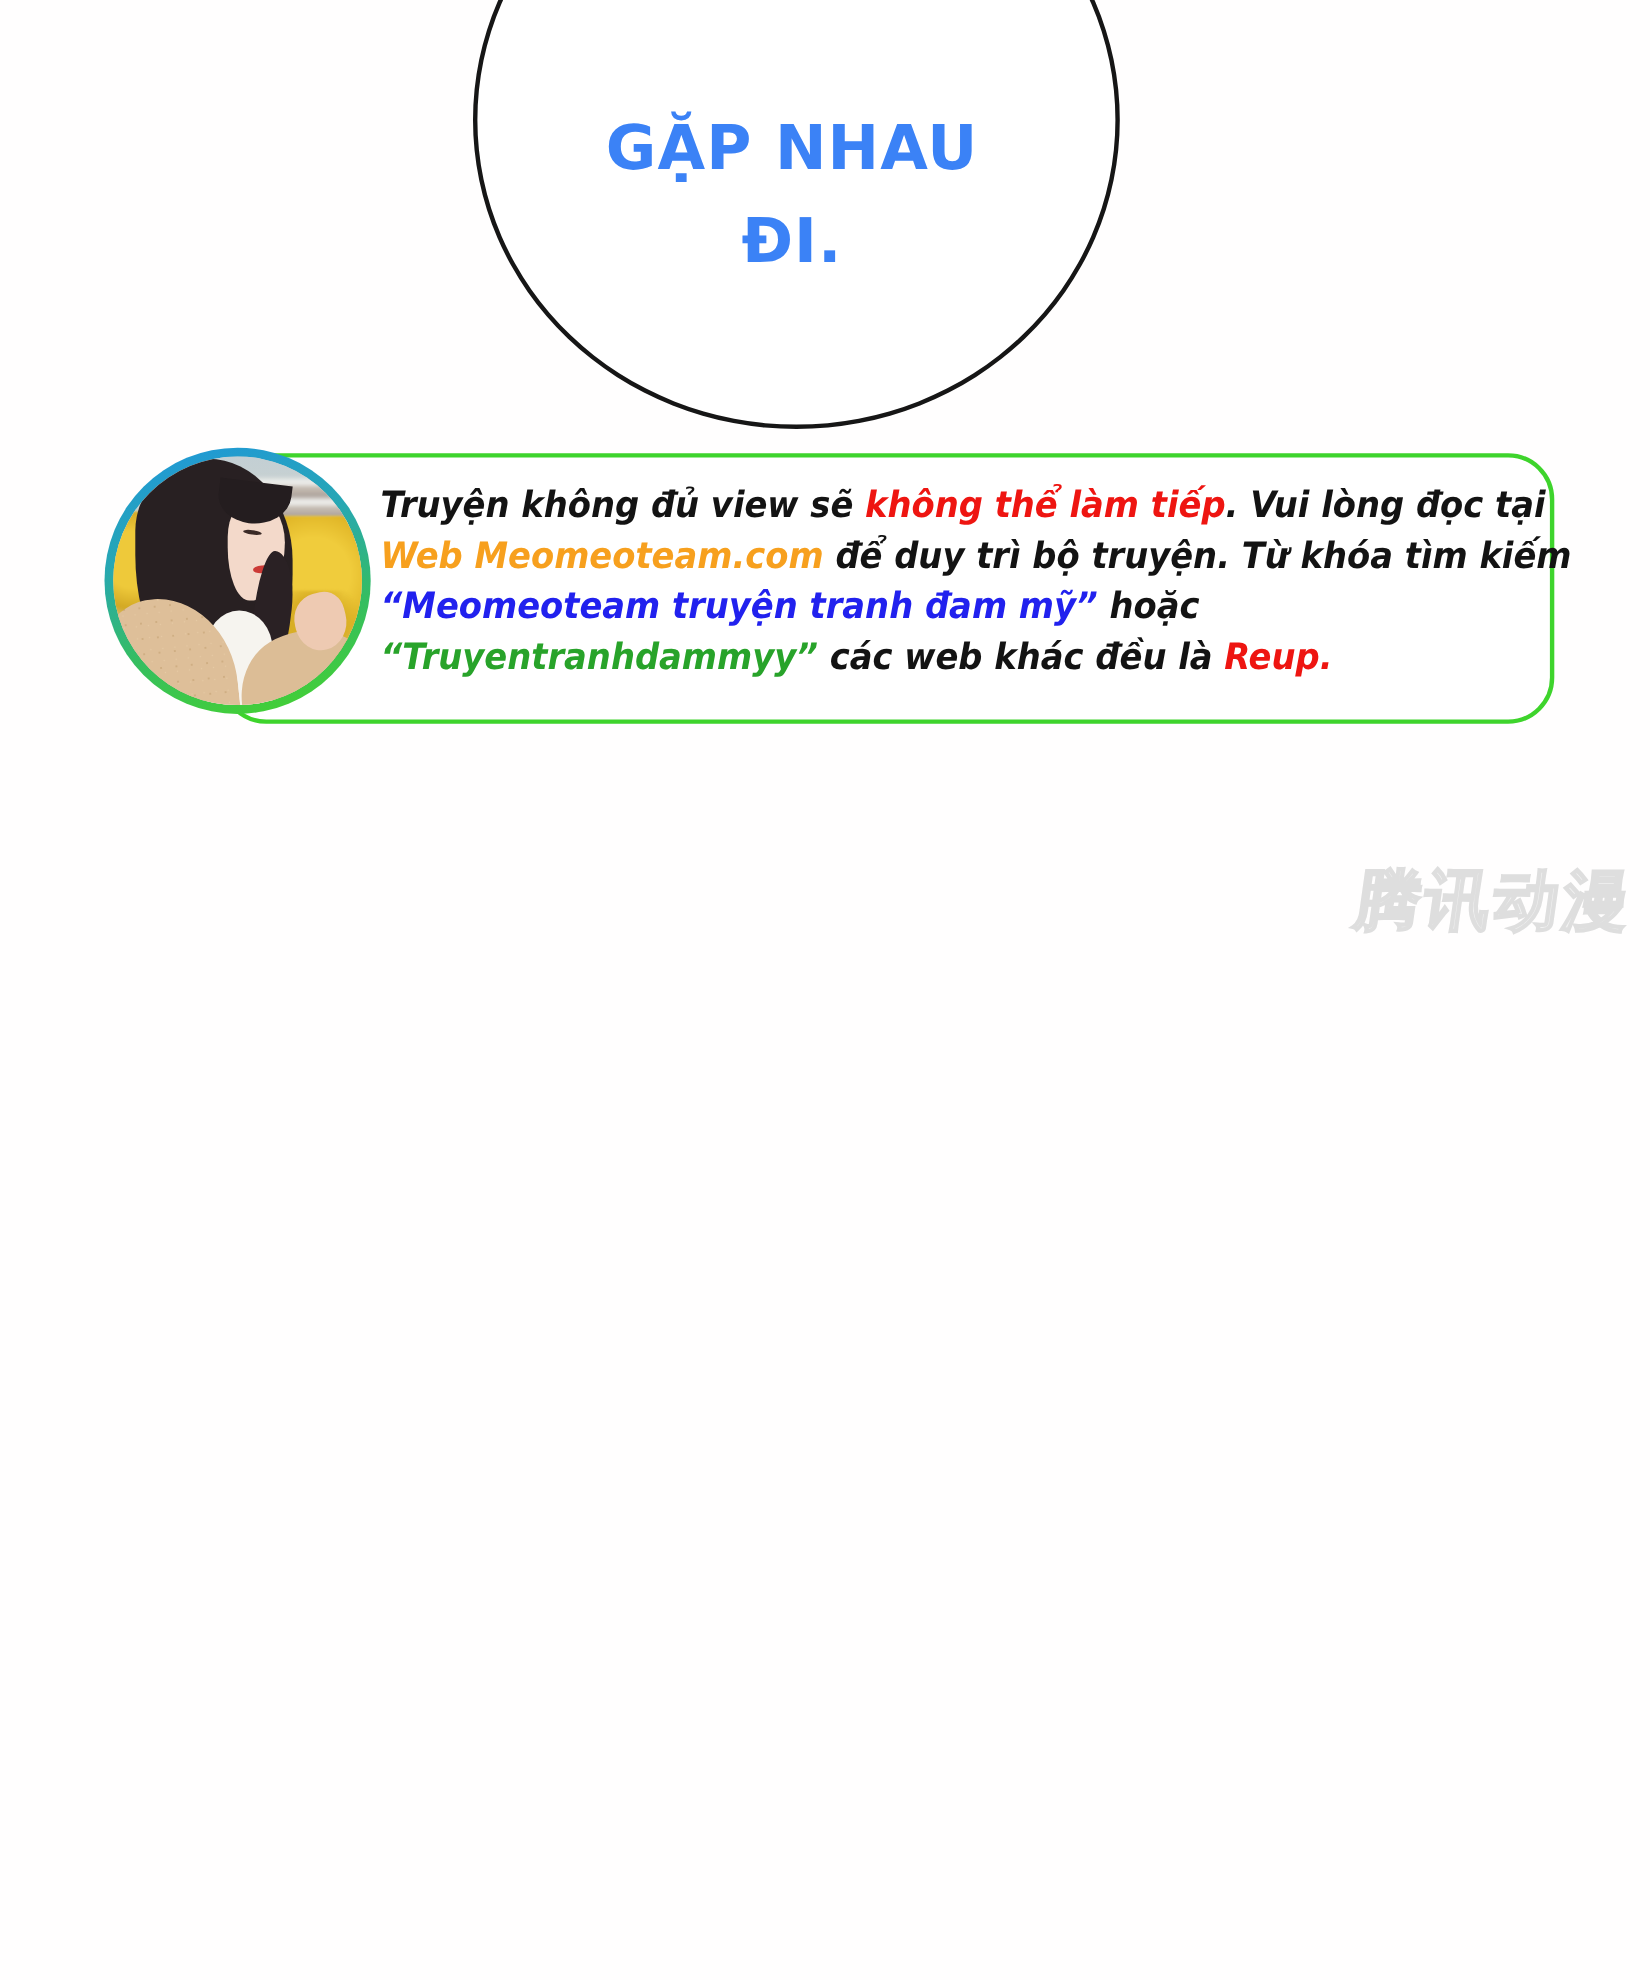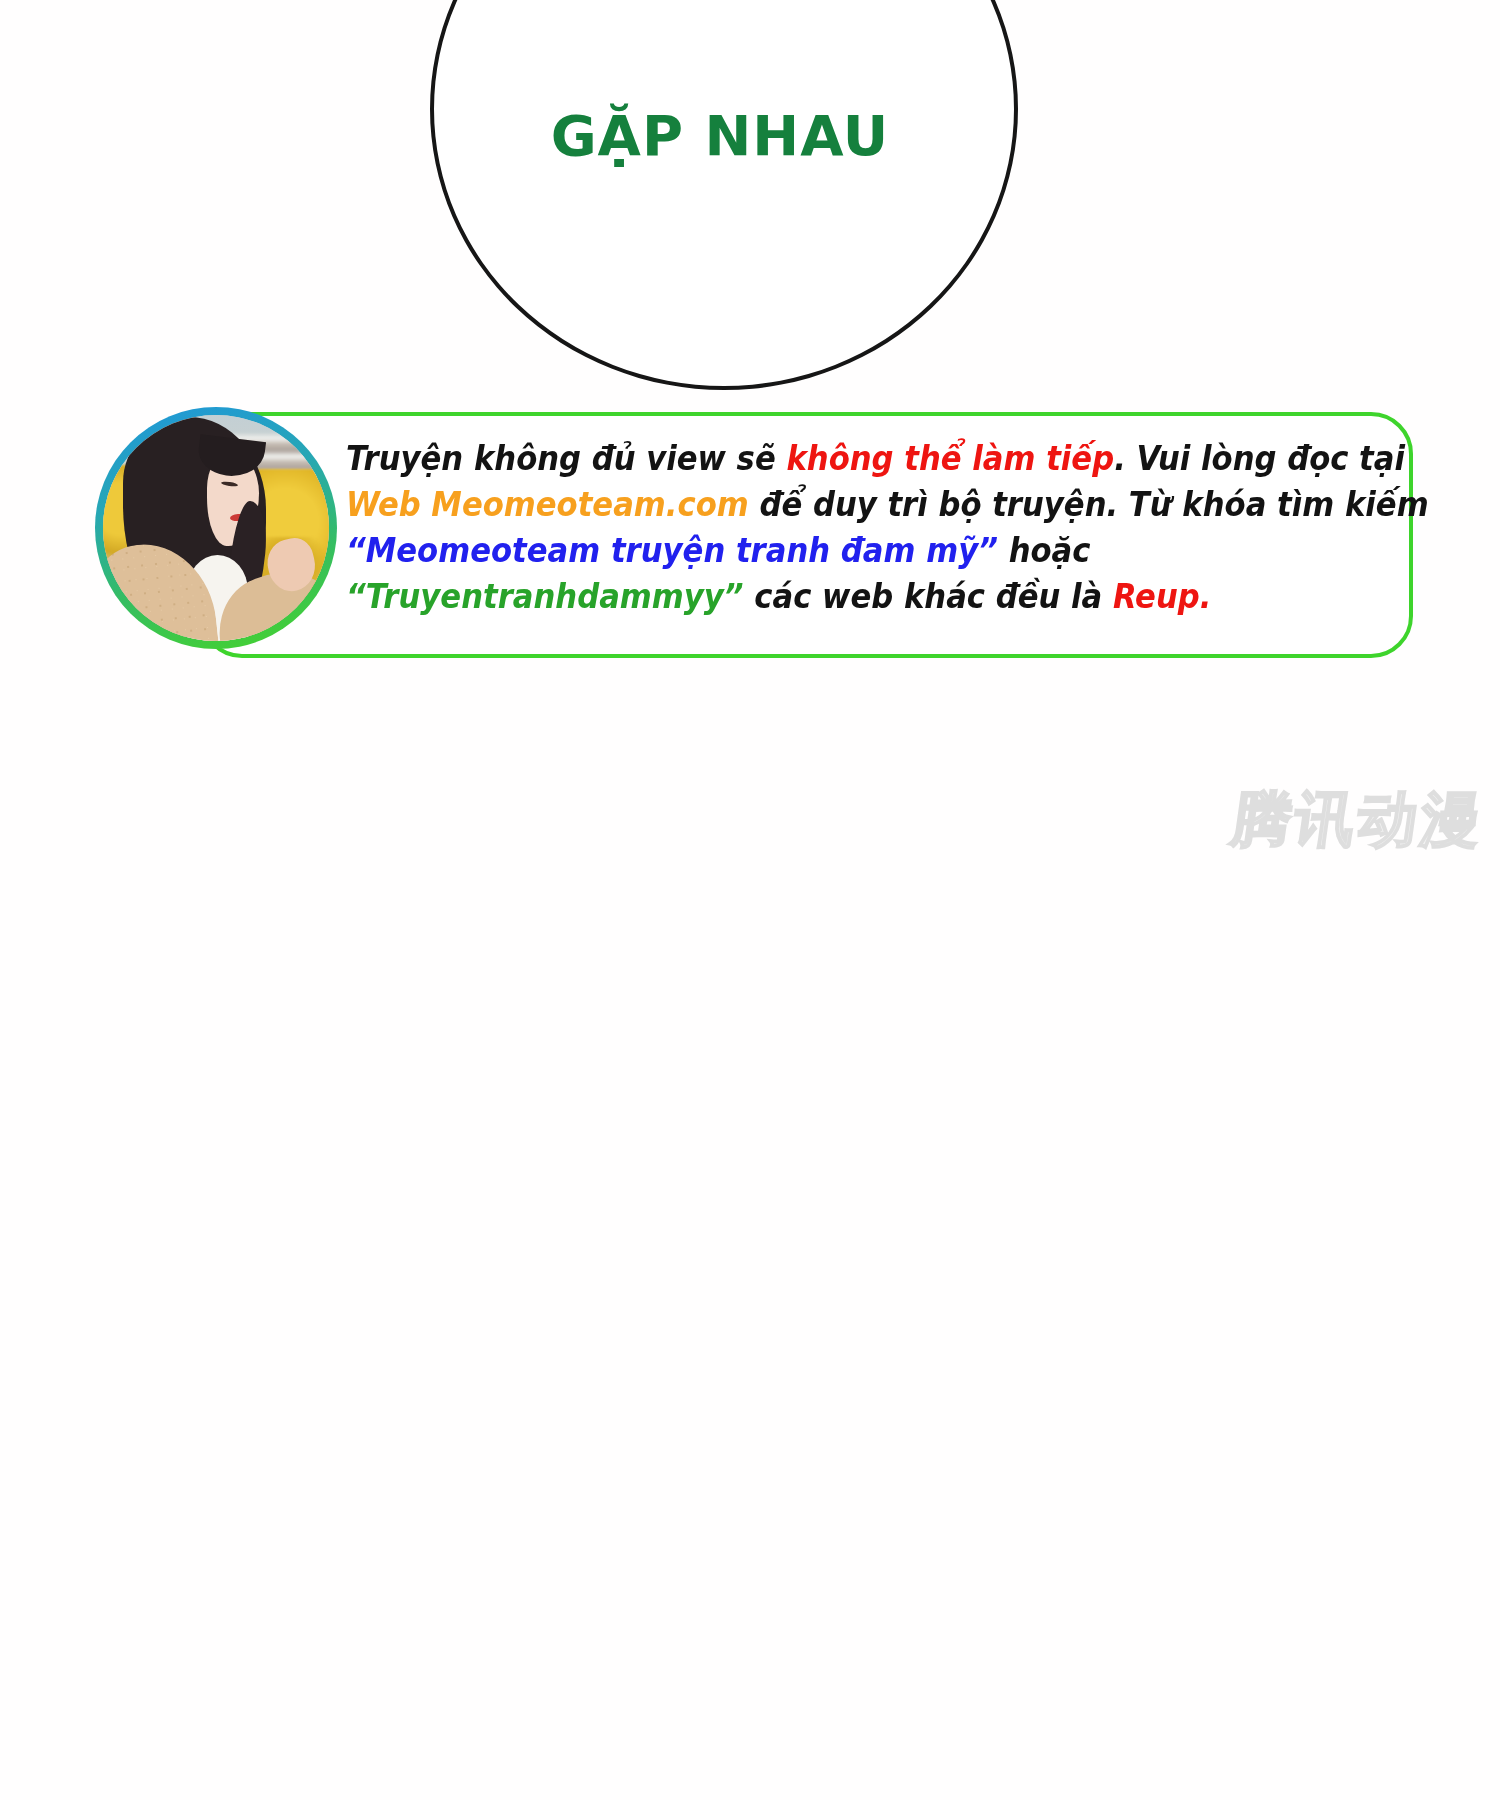--- a/index.html
+++ b/index.html
@@ -3,21 +3,21 @@
 <meta charset="utf-8">
 <style>
   html,body{margin:0;padding:0;background:#ffffff;}
   .page{position:relative;width:1500px;height:1800px;background:#fffefe;overflow:hidden;
         font-family:"DejaVu Sans",sans-serif;}
 
   
   .bubble{position:absolute;left:430px;top:-172px;width:580px;height:554px;
           background:#ffffff;border:4px solid #161616;border-radius:50%;}
   .bubble-text{position:absolute;left:430px;top:94px;width:580px;text-align:center;
-               font-weight:bold;font-size:56px;line-height:84px;letter-spacing:1px;color:#15803d;}
+               font-weight:bold;font-size:56px;line-height:84px;letter-spacing:1px;color:#3b82f6;}
 
   
   .credits-box{position:absolute;left:200px;top:412px;width:1205px;height:238px;
                background:#ffffff;border:4px solid #3ed42c;border-radius:42px;}
   .note-text{position:absolute;left:346px;top:436px;width:1120px;
              font-size:33px;font-weight:bold;font-style:italic;line-height:46px;
              transform:scaleX(0.93);transform-origin:left top;white-space:nowrap;}
   .note-line{white-space:nowrap;}
 
   
@@ -65,20 +65,21 @@
              white-space:nowrap;}
 </style>
 </head>
 <body>
 
 <div class="page">
 
   <div class="bubble" style="border-color: rgb(22, 22, 22);"></div>
   <div class="bubble-text">
     <div>GẶP NHAU</div>
+    <div>ĐI.</div>
   </div>
 
   <div class="credits-box" style="border-color: rgb(62, 212, 44);"></div>
 
   <div class="note-text">
     <div class="note-line"><span style="color: rgb(19, 19, 19);">Truyện không đủ view sẽ </span><span style="color: rgb(238, 21, 17);">không thể làm tiếp</span><span style="color: rgb(19, 19, 19);">. </span><span style="color: rgb(19, 19, 19);">Vui lòng đọc tại</span></div>
     <div class="note-line"><span style="color: rgb(247, 160, 30);">Web Meomeoteam.com</span><span style="color: rgb(19, 19, 19);"> để duy trì bộ truyện. Từ khóa tìm kiếm</span></div>
     <div class="note-line"><span style="color: rgb(33, 33, 238);">“Meomeoteam truyện tranh đam mỹ”</span><span style="color: rgb(19, 19, 19);"> hoặc</span></div>
     <div class="note-line"><span style="color: rgb(40, 163, 42);">“Truyentranhdammyy”</span><span style="color: rgb(19, 19, 19);"> các web khác đều là </span><span style="color: rgb(238, 21, 17);">Reup.</span></div>
   </div>

